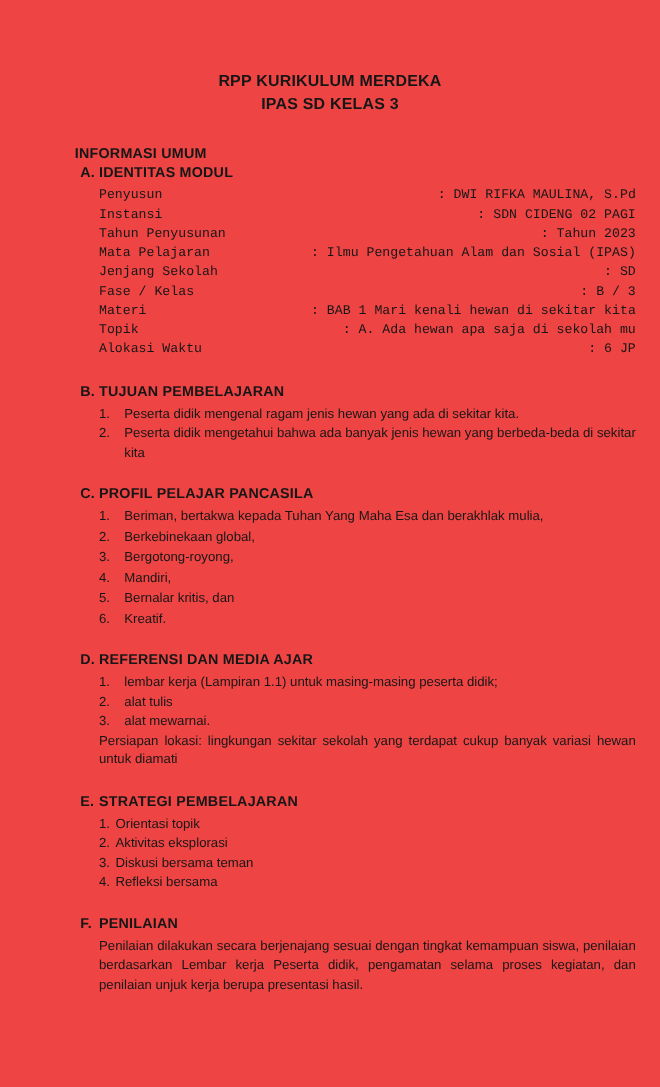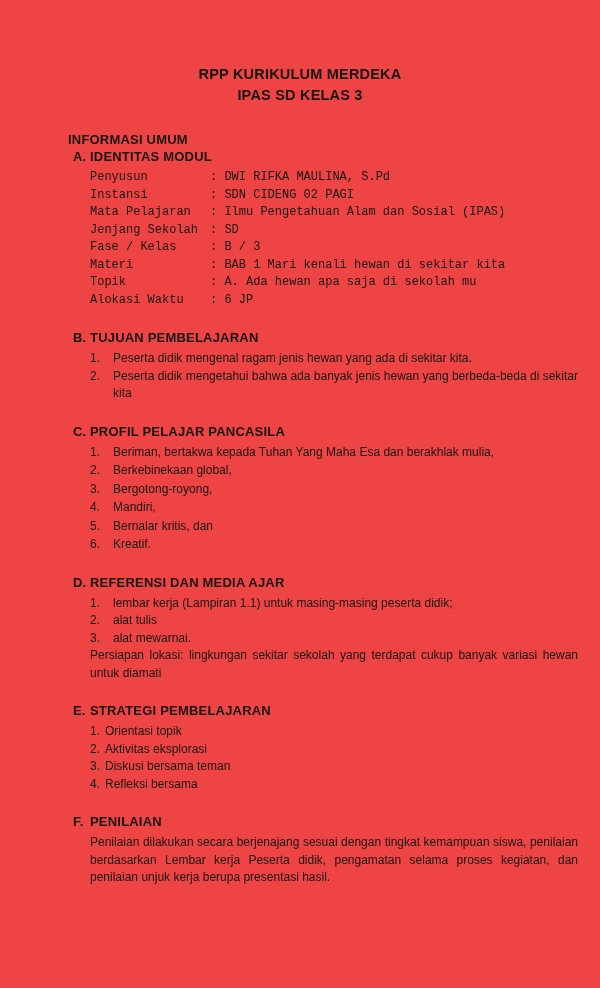--- a/index.html
+++ b/index.html
@@ -38,21 +38,21 @@
     font-weight: bold;
     font-size: 13px;
     line-height: 17px;
     letter-spacing: 0.2px;
     margin: 0 0 4px 5px;
   }
   .sec-letter { width: 17px; flex: none; }
   .sec-body { margin-left: 22px; line-height: 17.5px; }
   .field-row { display: flex; font-family: Liberation Mono, monospace; }
   .f-label { width: 120px; flex: none; }
-  .f-value { flex: 1; }
+  .f-value { flex: 1; text-align: right; }
   .li { display: flex; }
   .li .num { width: 23px; flex: none; }
   .li .li-text { flex: 1; text-align: justify; }
   .sec-c .li { margin-bottom: 1px; }
   .list-compact .num { width: 15px; }
   .para { margin: 0; text-align: justify; }
   .intro { text-align: left; }
 </style>
 </head>
 <body>
@@ -74,20 +74,24 @@
     <div class="sec-body">
       <div class="field-row">
         <span class="f-label">Penyusun</span>
         <span class="f-value">: DWI RIFKA MAULINA, S.Pd</span>
       </div>
       <div class="field-row">
         <span class="f-label">Instansi</span>
         <span class="f-value">: SDN CIDENG 02 PAGI</span>
       </div>
       <div class="field-row">
+        <span class="f-label">Tahun Penyusunan</span>
+        <span class="f-value">: Tahun 2023</span>
+      </div>
+      <div class="field-row">
         <span class="f-label">Mata Pelajaran</span>
         <span class="f-value">: Ilmu Pengetahuan Alam dan Sosial (IPAS)</span>
       </div>
       <div class="field-row">
         <span class="f-label">Jenjang Sekolah</span>
         <span class="f-value">: SD</span>
       </div>
       <div class="field-row">
         <span class="f-label">Fase / Kelas</span>
         <span class="f-value">: B / 3</span>

